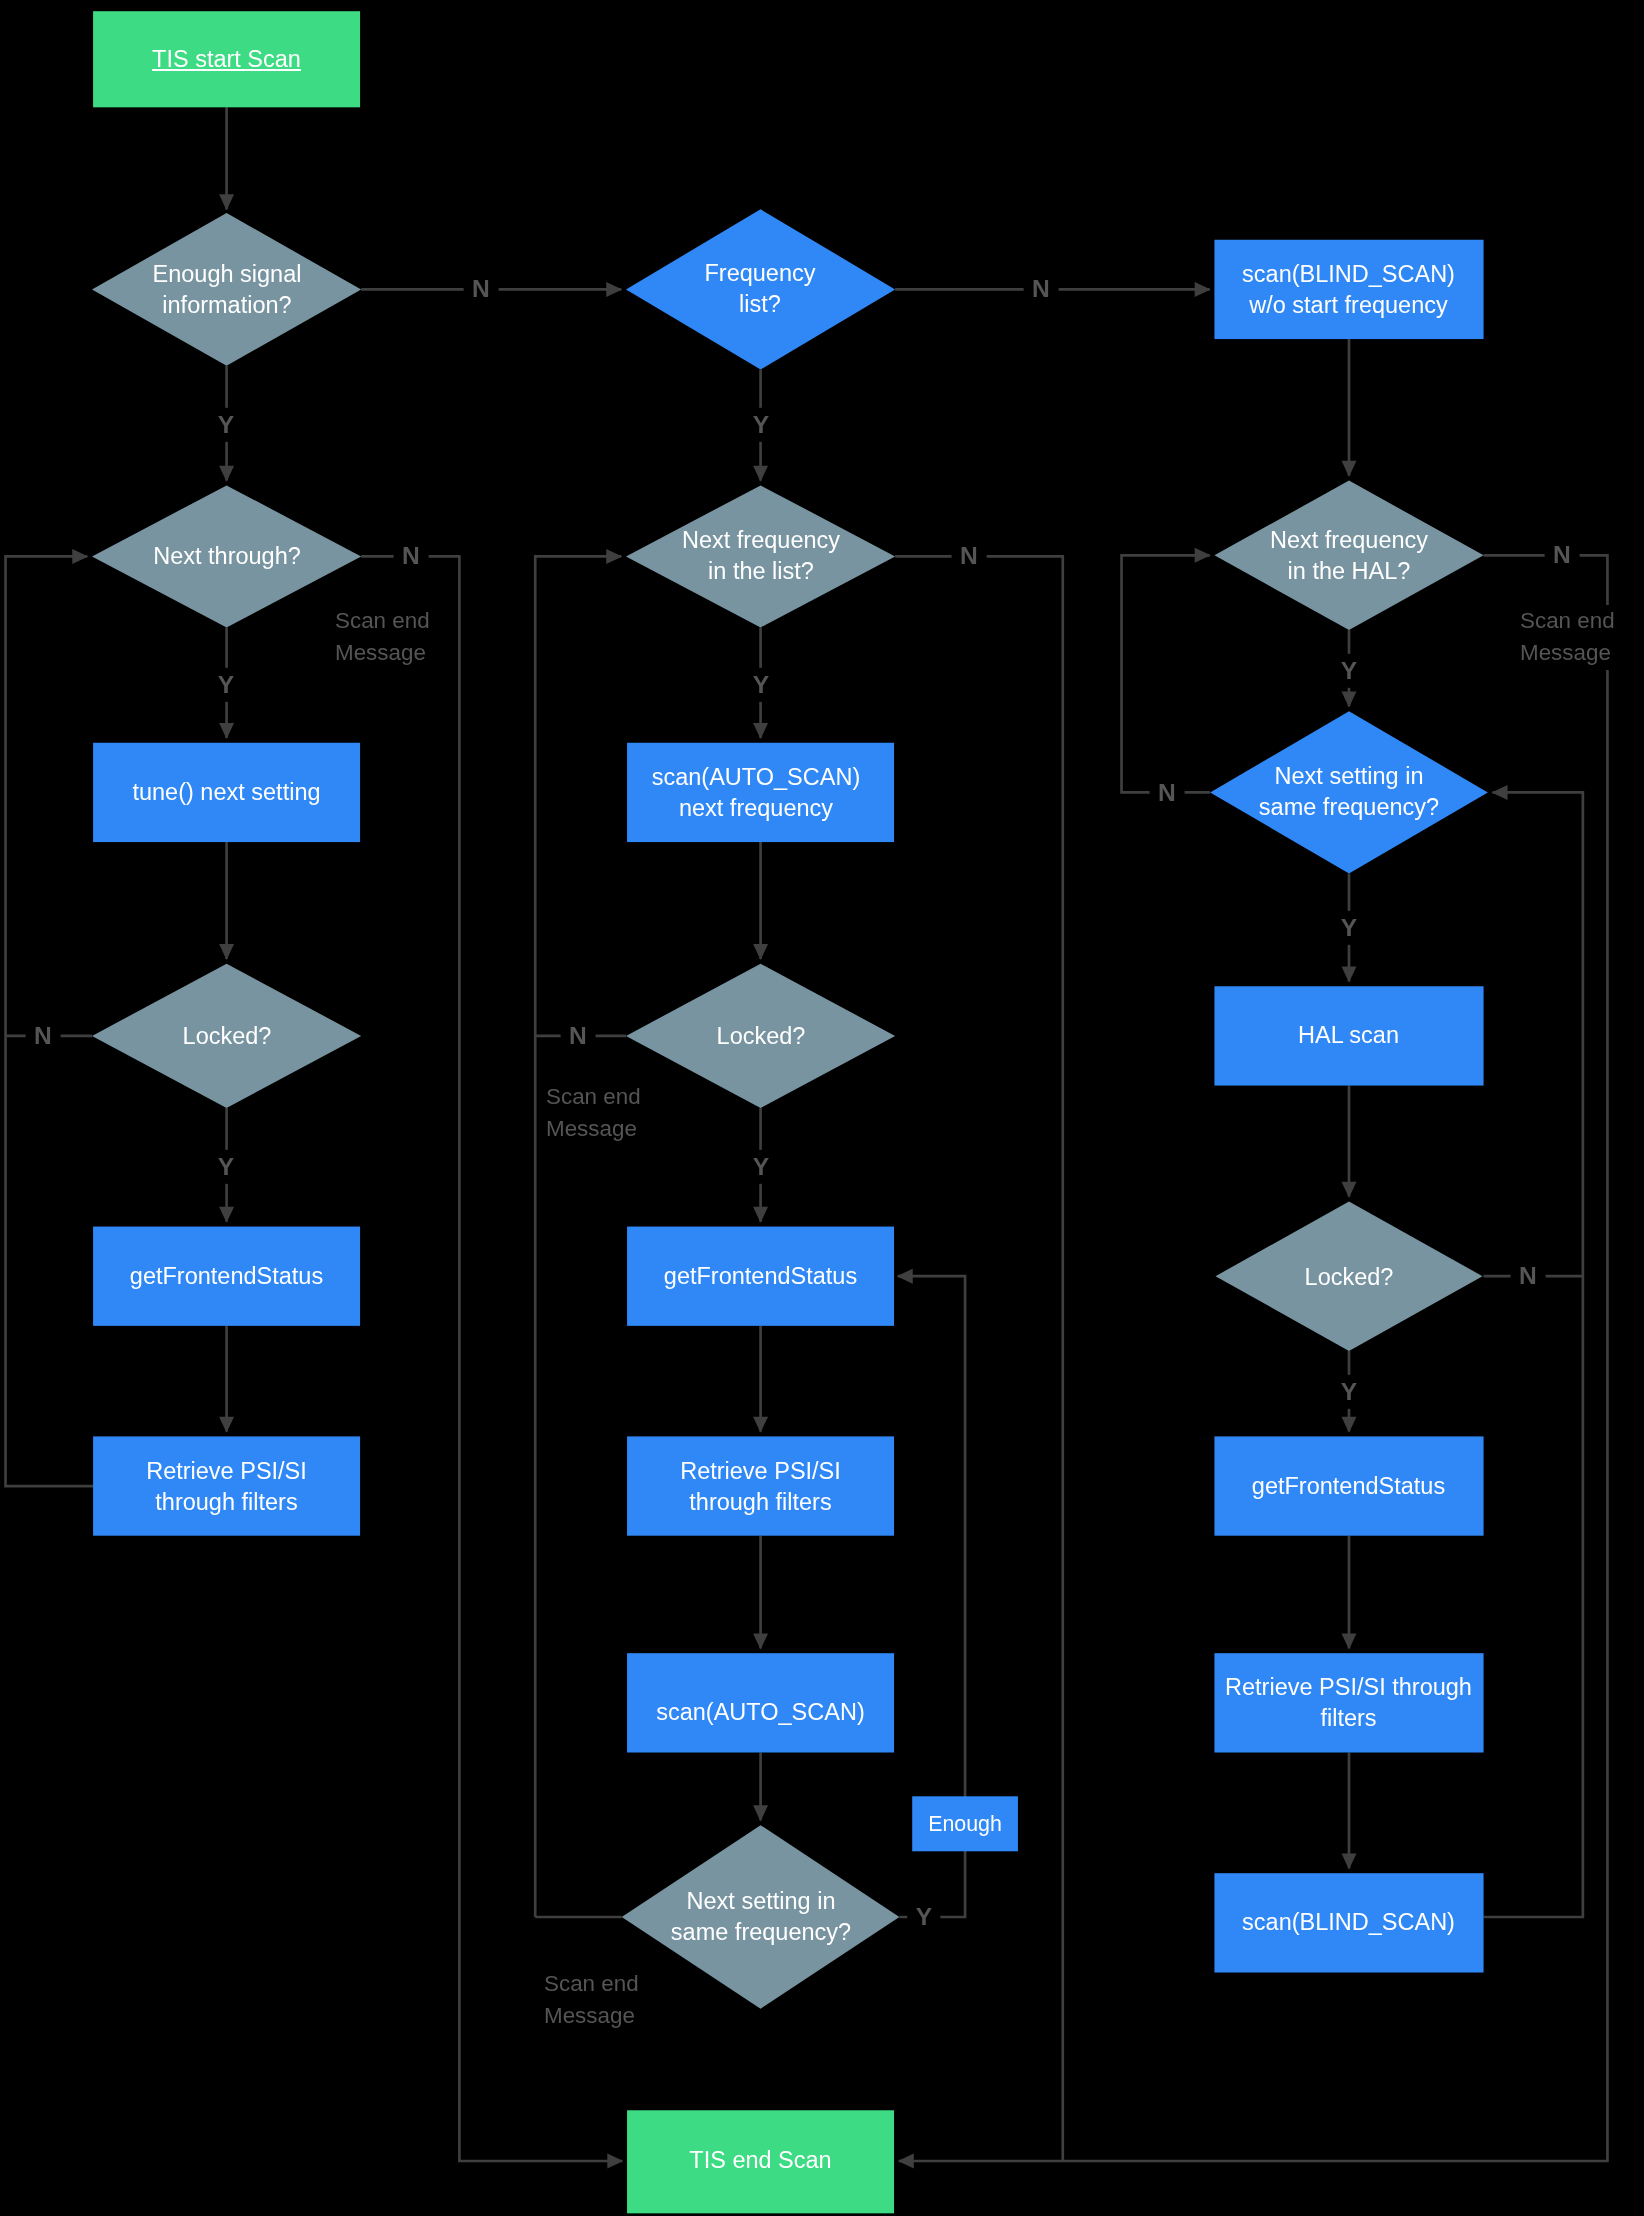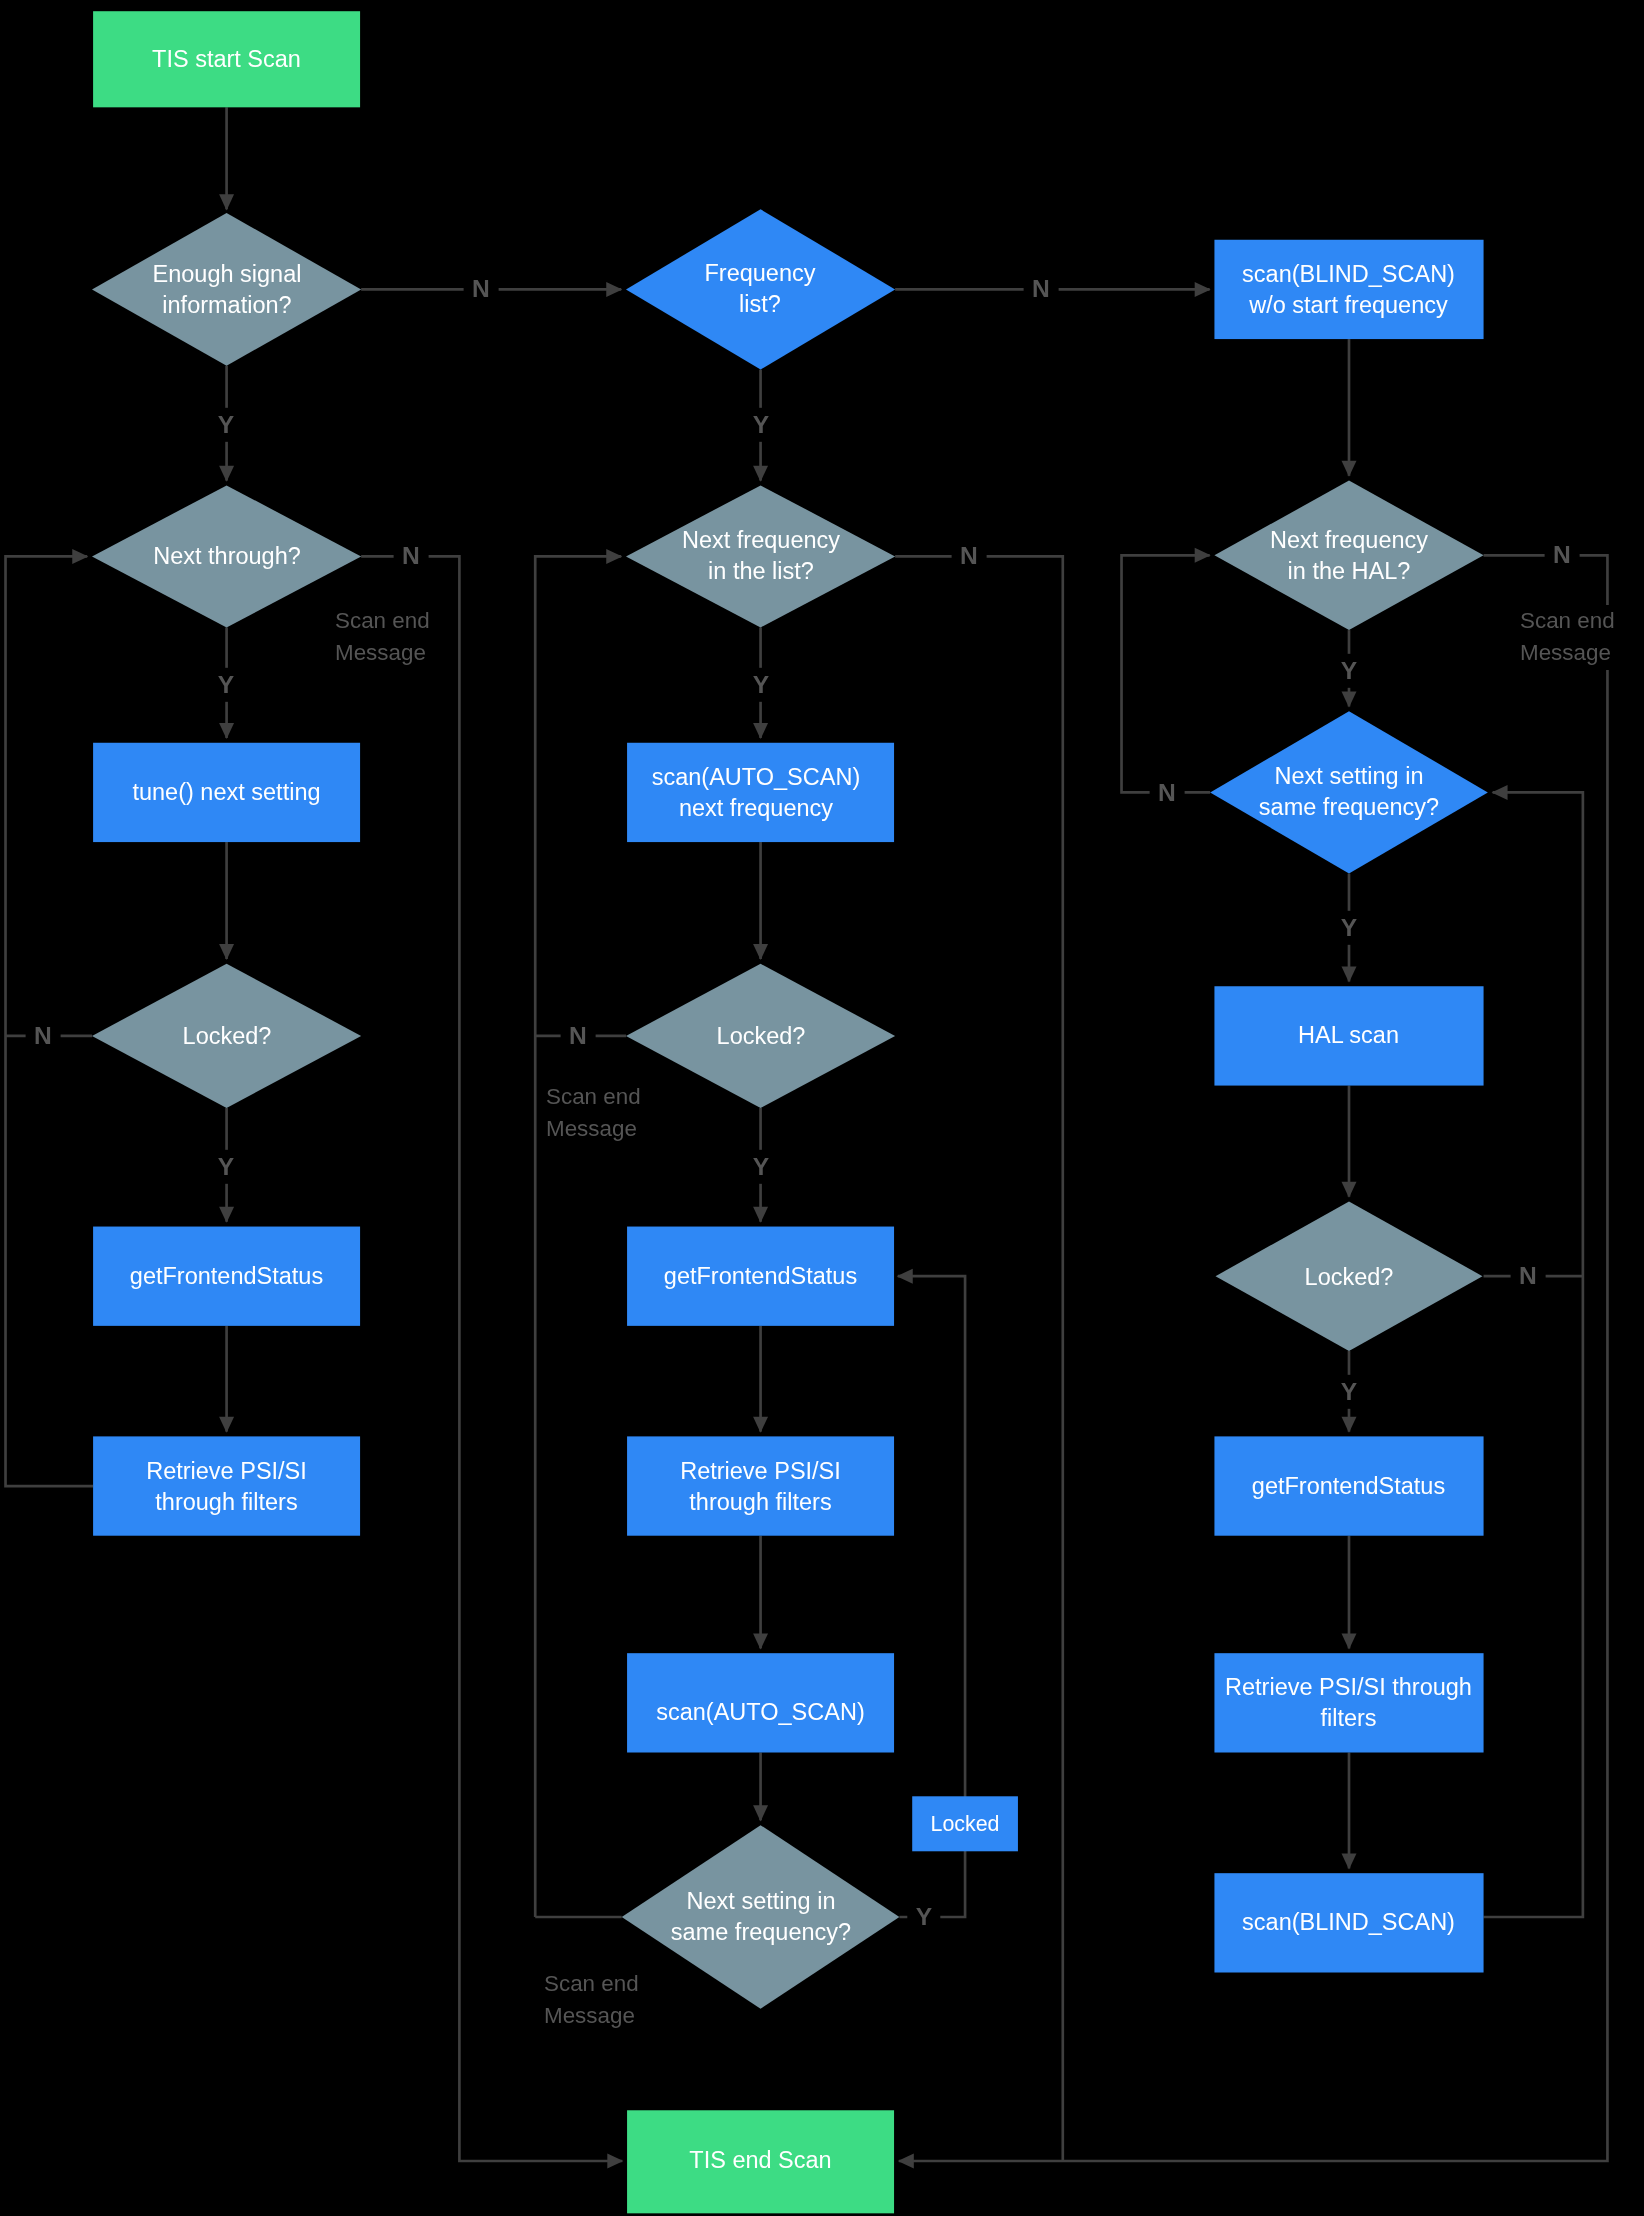--- a/index.html
+++ b/index.html
@@ -119,42 +119,42 @@
     <rect x="2274" y="2690" width="504" height="186" style="fill:var(--process)"></rect>
     <rect x="1174" y="3096" width="500" height="186" style="fill:var(--process)"></rect>
     <rect x="2274" y="3096" width="504" height="186" style="fill:var(--process)"></rect>
     <rect x="1708" y="3364" width="198" height="103" style="fill:var(--process)"></rect>
     <polygon points="1424,3418 1684,3590 1424,3762 1164,3590" style="fill:var(--decision)"></polygon>
     <rect x="2274" y="3508" width="504" height="186" style="fill:var(--process)"></rect>
     <rect x="1174" y="3952" width="500" height="193" style="fill:var(--terminal)"></rect>
   </g>
 </svg>
 
-<div class="nodetext boxtext" style="left:93px;top:11.2px;width:267px;height:96px;">TIS start Scan</div>
+<div class="nodetext boxtext" style="left:93px;top:11.2px;width:267px;height:96px;text-decoration:underline;">TIS start Scan</div>
 <div class="nodetext" style="left:136px;top:213px;width:182px;height:153px;">Enough signal information?</div>
 <div class="nodetext" style="left:696px;top:209px;width:128px;height:160px;">Frequency list?</div>
 <div class="nodetext boxtext" style="left:1214px;top:240px;width:269px;height:99px;">scan(BLIND_SCAN) w/o start frequency</div>
 <div class="nodetext" style="left:136px;top:485px;width:182px;height:142px;">Next through?</div>
 <div class="nodetext" style="left:670px;top:485px;width:182px;height:142px;">Next frequency in the list?</div>
 <div class="nodetext" style="left:1258px;top:481px;width:182px;height:150px;">Next frequency in the HAL?</div>
 <div class="nodetext boxtext" style="left:93px;top:743px;width:267px;height:99px;">tune() next setting</div>
 <div class="nodetext boxtext" style="left:627px;top:743px;width:258px;height:99px;">scan(AUTO_SCAN) next frequency</div>
 <div class="nodetext" style="left:1258px;top:711px;width:182px;height:162px;">Next setting in same frequency?</div>
 <div class="nodetext" style="left:136px;top:964px;width:182px;height:144px;">Locked?</div>
 <div class="nodetext" style="left:670px;top:964px;width:182px;height:144px;">Locked?</div>
 <div class="nodetext boxtext" style="left:1214px;top:986px;width:269px;height:99px;">HAL scan</div>
 <div class="nodetext boxtext" style="left:93px;top:1227px;width:267px;height:99px;">getFrontendStatus</div>
 <div class="nodetext boxtext" style="left:627px;top:1227px;width:267px;height:99px;">getFrontendStatus</div>
 <div class="nodetext" style="left:1258px;top:1202px;width:182px;height:150px;">Locked?</div>
 <div class="nodetext boxtext" style="left:93px;top:1437px;width:267px;height:99px;">Retrieve PSI/SI through filters</div>
 <div class="nodetext boxtext" style="left:627px;top:1437px;width:267px;height:99px;">Retrieve PSI/SI through filters</div>
 <div class="nodetext boxtext" style="left:1214px;top:1437px;width:269px;height:99px;">getFrontendStatus</div>
 <div class="nodetext boxtext" style="left:627px;top:1653px;width:267px;height:118px;">scan(AUTO_SCAN)</div>
 <div class="nodetext boxtext" style="left:1214px;top:1653px;width:269px;height:99px;">Retrieve PSI/SI through filters</div>
-<div class="nodetext tagtext" style="left:912px;top:1797px;width:106px;height:55px;">Locked</div>
+<div class="nodetext tagtext" style="left:912px;top:1797px;width:106px;height:55px;">Enough</div>
 <div class="nodetext" style="left:670px;top:1825px;width:182px;height:184px;">Next setting in same frequency?</div>
 <div class="nodetext boxtext" style="left:1214px;top:1873px;width:269px;height:99px;border-radius:17px;">scan(BLIND_SCAN)</div>
 <div class="nodetext boxtext" style="left:627px;top:2111px;width:267px;height:99px;">TIS end Scan</div>
 
 <div class="elabel" style="left:481px;top:289px;">N</div>
 <div class="elabel" style="left:1041px;top:289px;">N</div>
 <div class="elabel" style="left:226px;top:425px;">Y</div>
 <div class="elabel" style="left:761px;top:425px;">Y</div>
 <div class="elabel" style="left:226px;top:685px;">Y</div>
 <div class="elabel" style="left:761px;top:685px;">Y</div>

